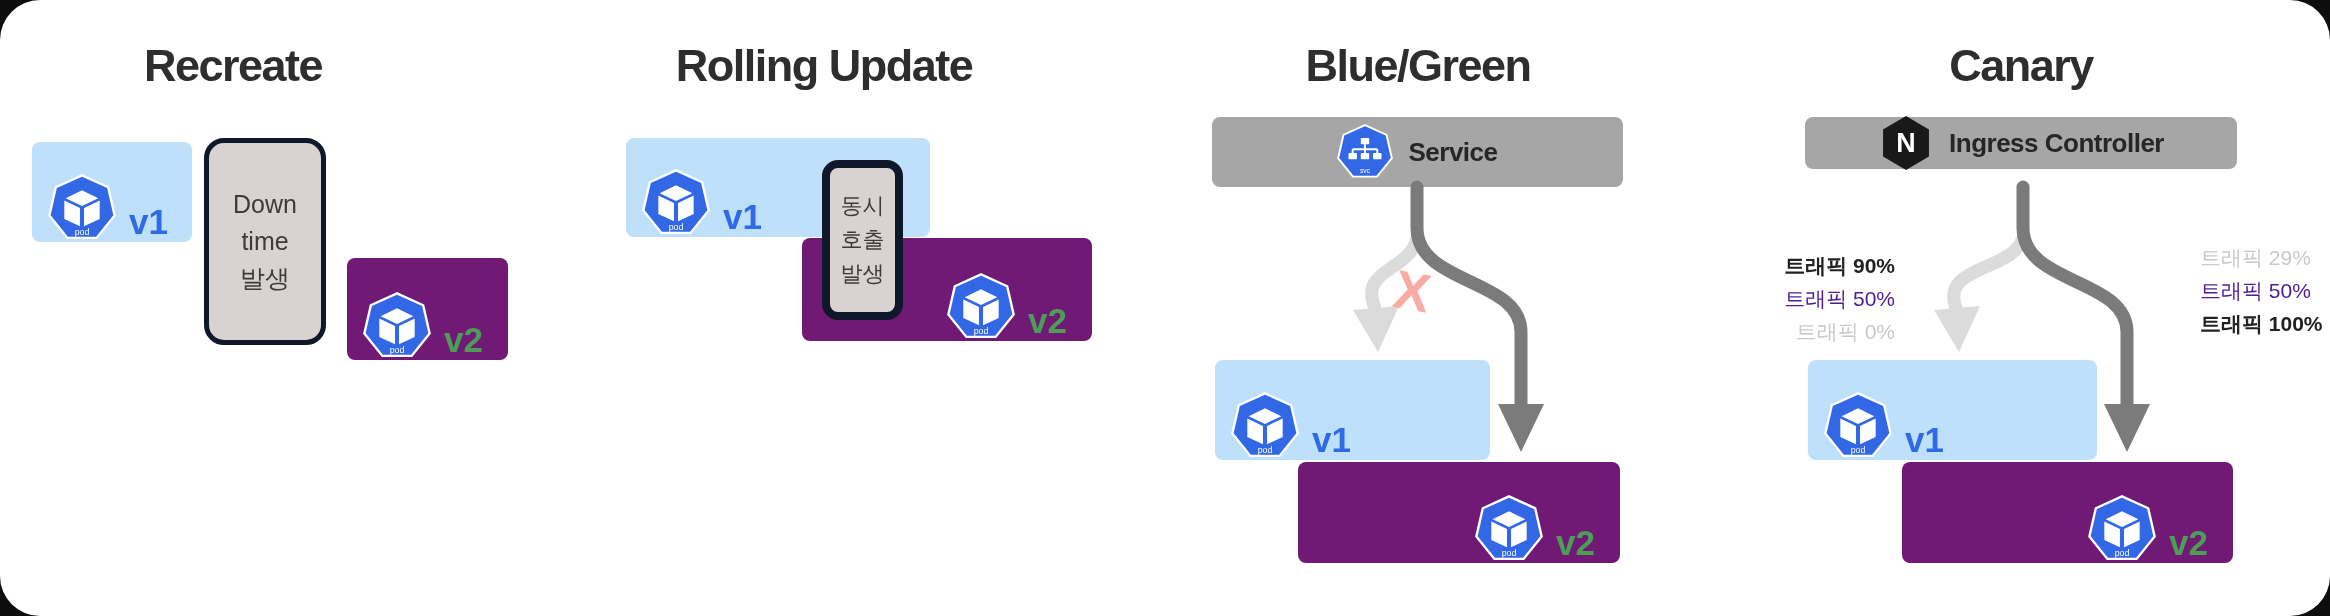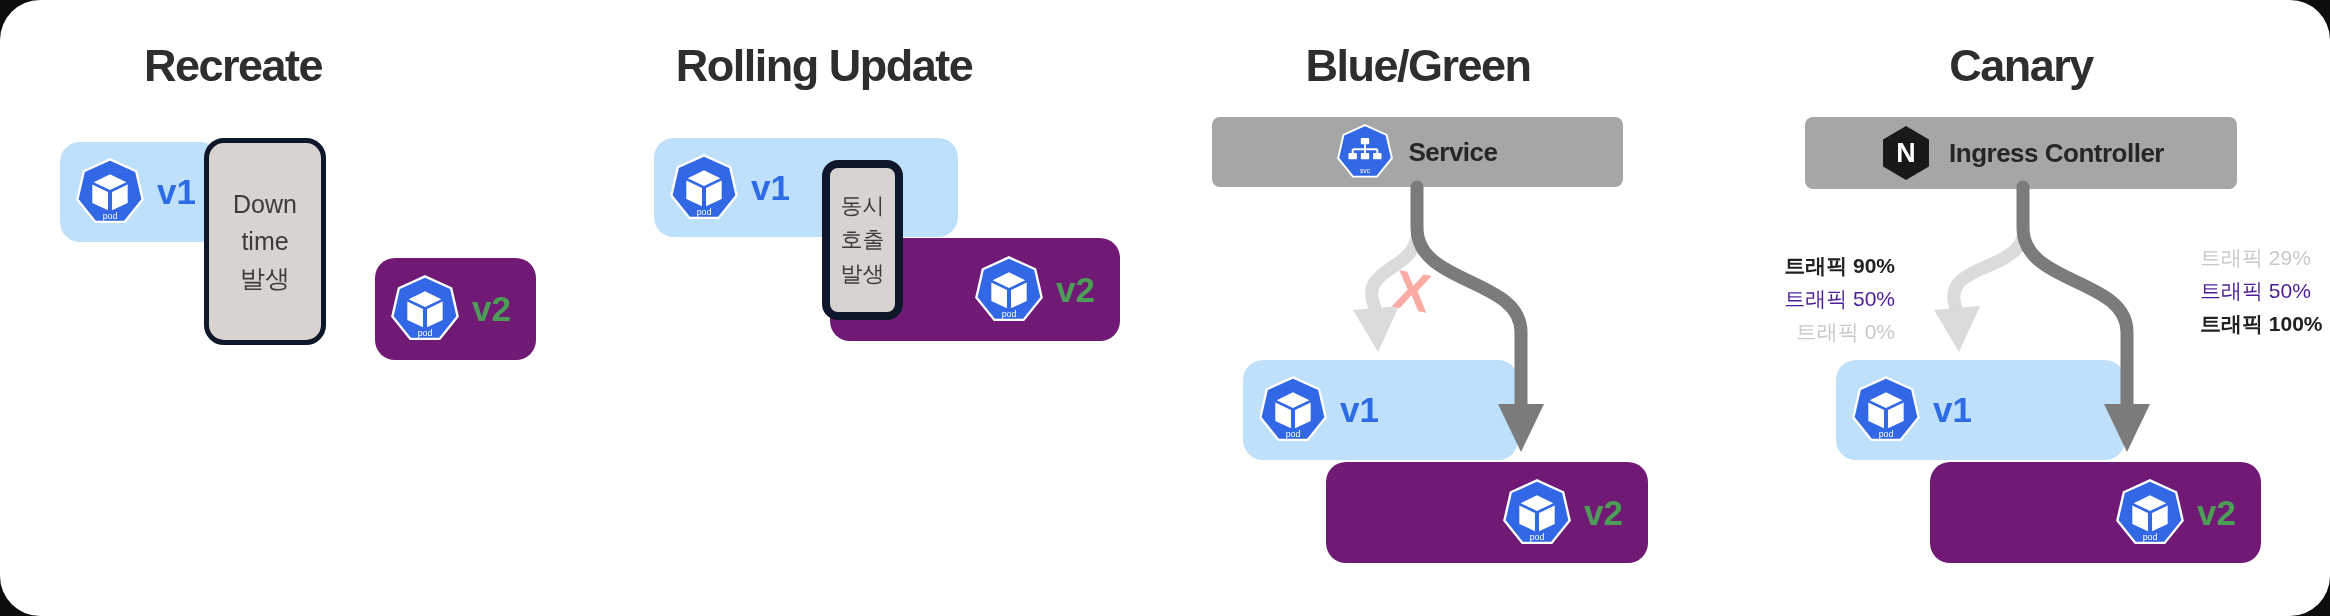--- a/index.html
+++ b/index.html
@@ -1,21 +1,21 @@
 <!DOCTYPE html>
 <html><head>
 <meta charset="utf-8">
 <style>
   html,body{margin:0;padding:0;background:#0d0d0d;}
   .stage{position:relative;width:2330px;height:616px;font-family:"Liberation Sans",sans-serif;}
   .canvas{position:absolute;inset:0;background:#ffffff;border-radius:40px;overflow:hidden;}
   .title{position:absolute;top:40px;transform:translateX(-50%);font-size:45px;font-weight:800;
          letter-spacing:-1.5px;color:#2e2e2e;white-space:nowrap;}
-  .box{position:absolute;border-radius:20px;display:flex;align-items:center;gap:13px;
-       padding-left:16px;box-sizing:border-box;z-index:1;margin-left:28px;}
+  .box{position:absolute;border-radius:8px;display:flex;align-items:flex-end;gap:13px;
+       padding-left:16px;box-sizing:border-box;z-index:1;}
   .box.blue{background:#BEE0FB;}
   .box.green{background:#701a75;}
   .box.end{justify-content:flex-end;padding-left:0;padding-right:25px;}
   .pod-icon{width:68px;height:68px;flex:0 0 auto;}
   .vlabel{font-size:35px;font-weight:700;}
   .vlabel.v1{color:#2E6BE5;}
   .vlabel.v2{color:#4C9E57;}
   .warn{position:absolute;background:#D8D3D1;border:5px solid #0f172a;border-radius:20px;
         box-sizing:border-box;display:flex;flex-direction:column;align-items:center;
         justify-content:center;text-align:center;color:#3b3b3b;z-index:3;}
@@ -141,21 +141,21 @@
       <svg class="pod-icon">
             <use href="#sym-pod"></use>
           </svg>
       <span class="vlabel v2">v2</span>
     </div>
   </div>
 
   <div>
     <div class="title" style="left:2021px;">Canary</div>
 
-    <div class="bar" style="left:1805px;top:117px;width:432px;height:72px;">
+    <div class="bar" style="left:1805px;top:117px;width:432px;height:52px;">
       <svg class="bar-icon">
             <use href="#sym-nginx"></use>
           </svg>
       <span class="bar-label">Ingress Controller</span>
     </div>
 
     <div class="traffic left-col" style="left:1745px;top:241px;width:150px;">
       <div class="t-dark">트래픽 90%</div>
       <div class="t-mid">트래픽 50%</div>
       <div class="t-light">트래픽 0%</div>

